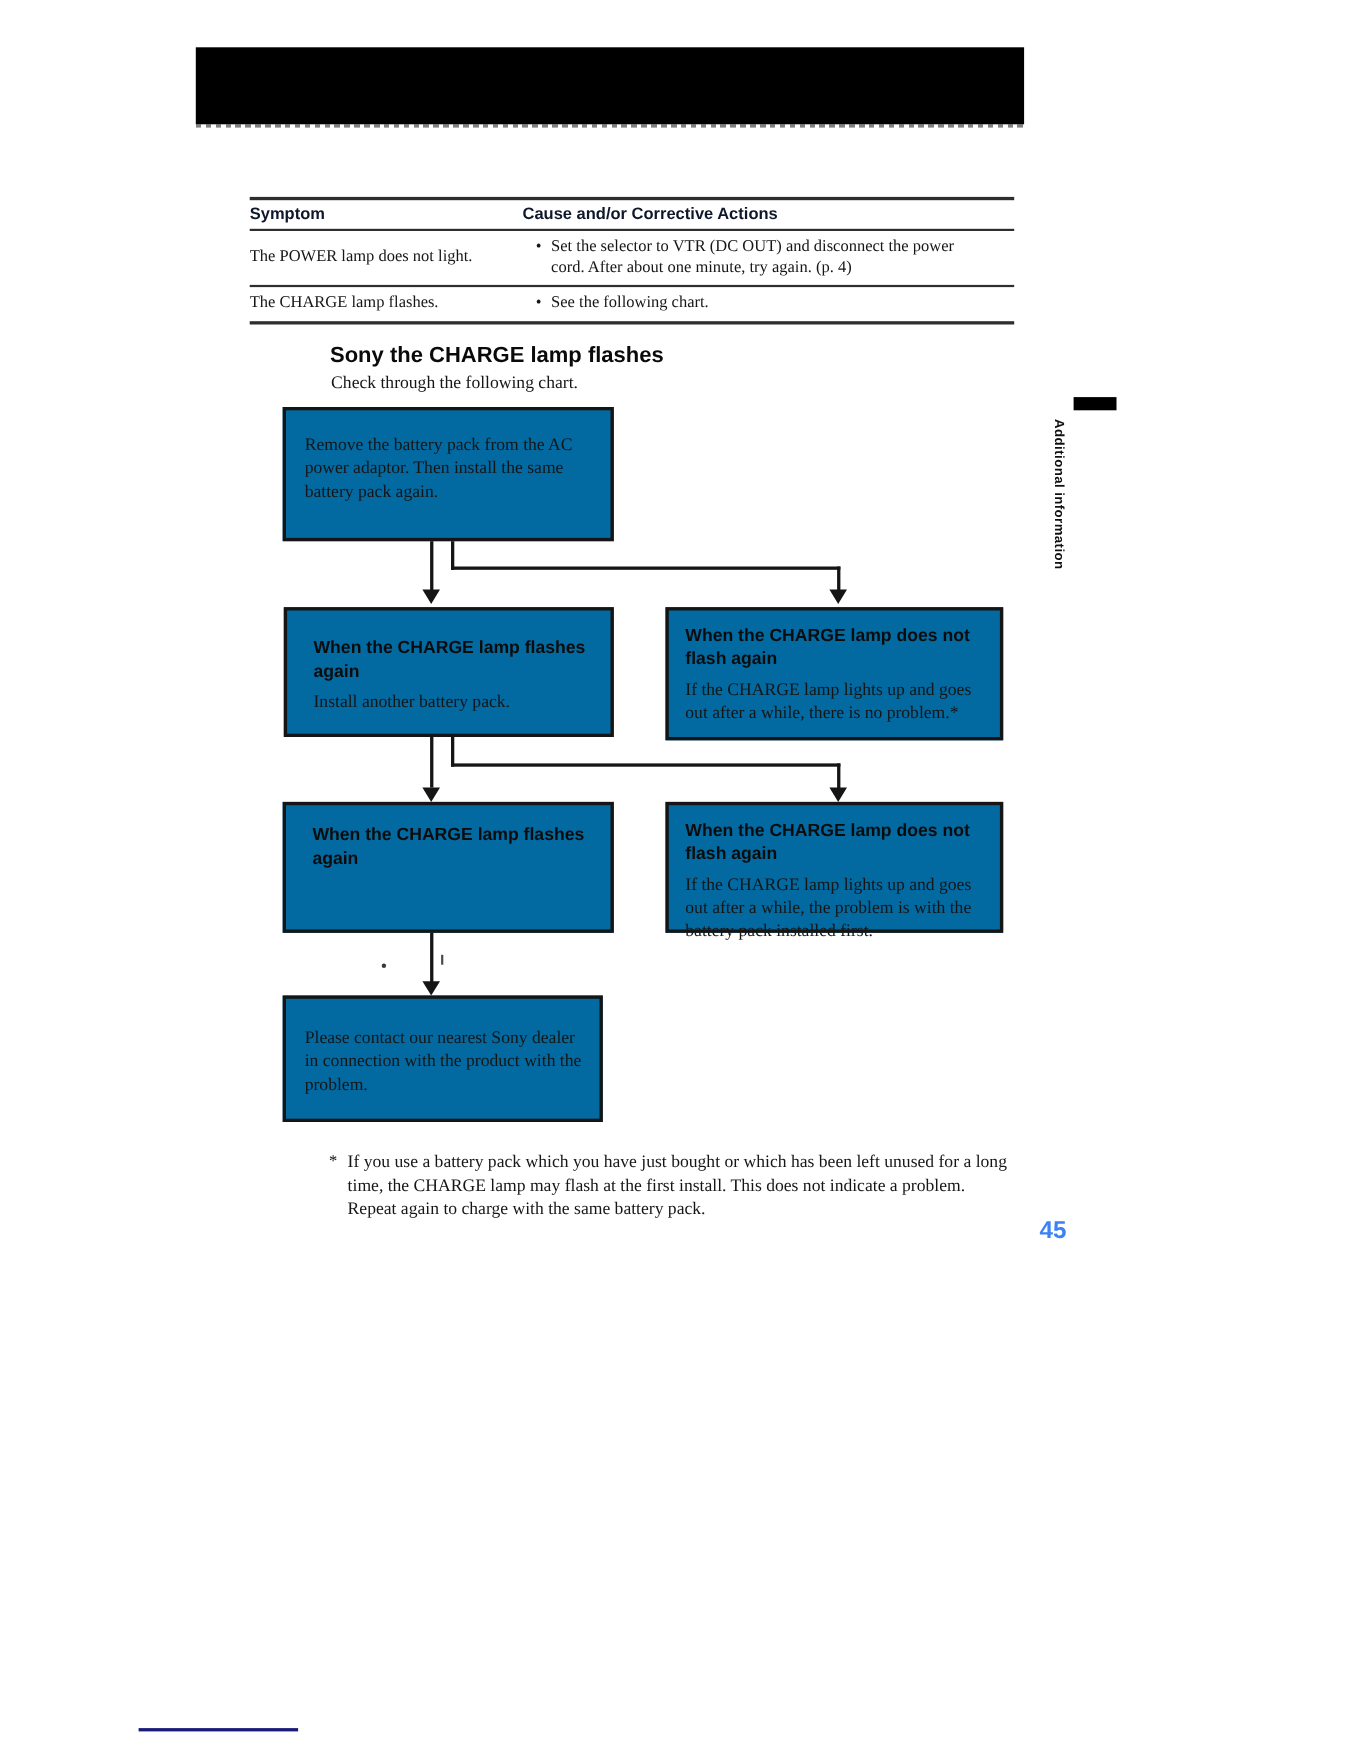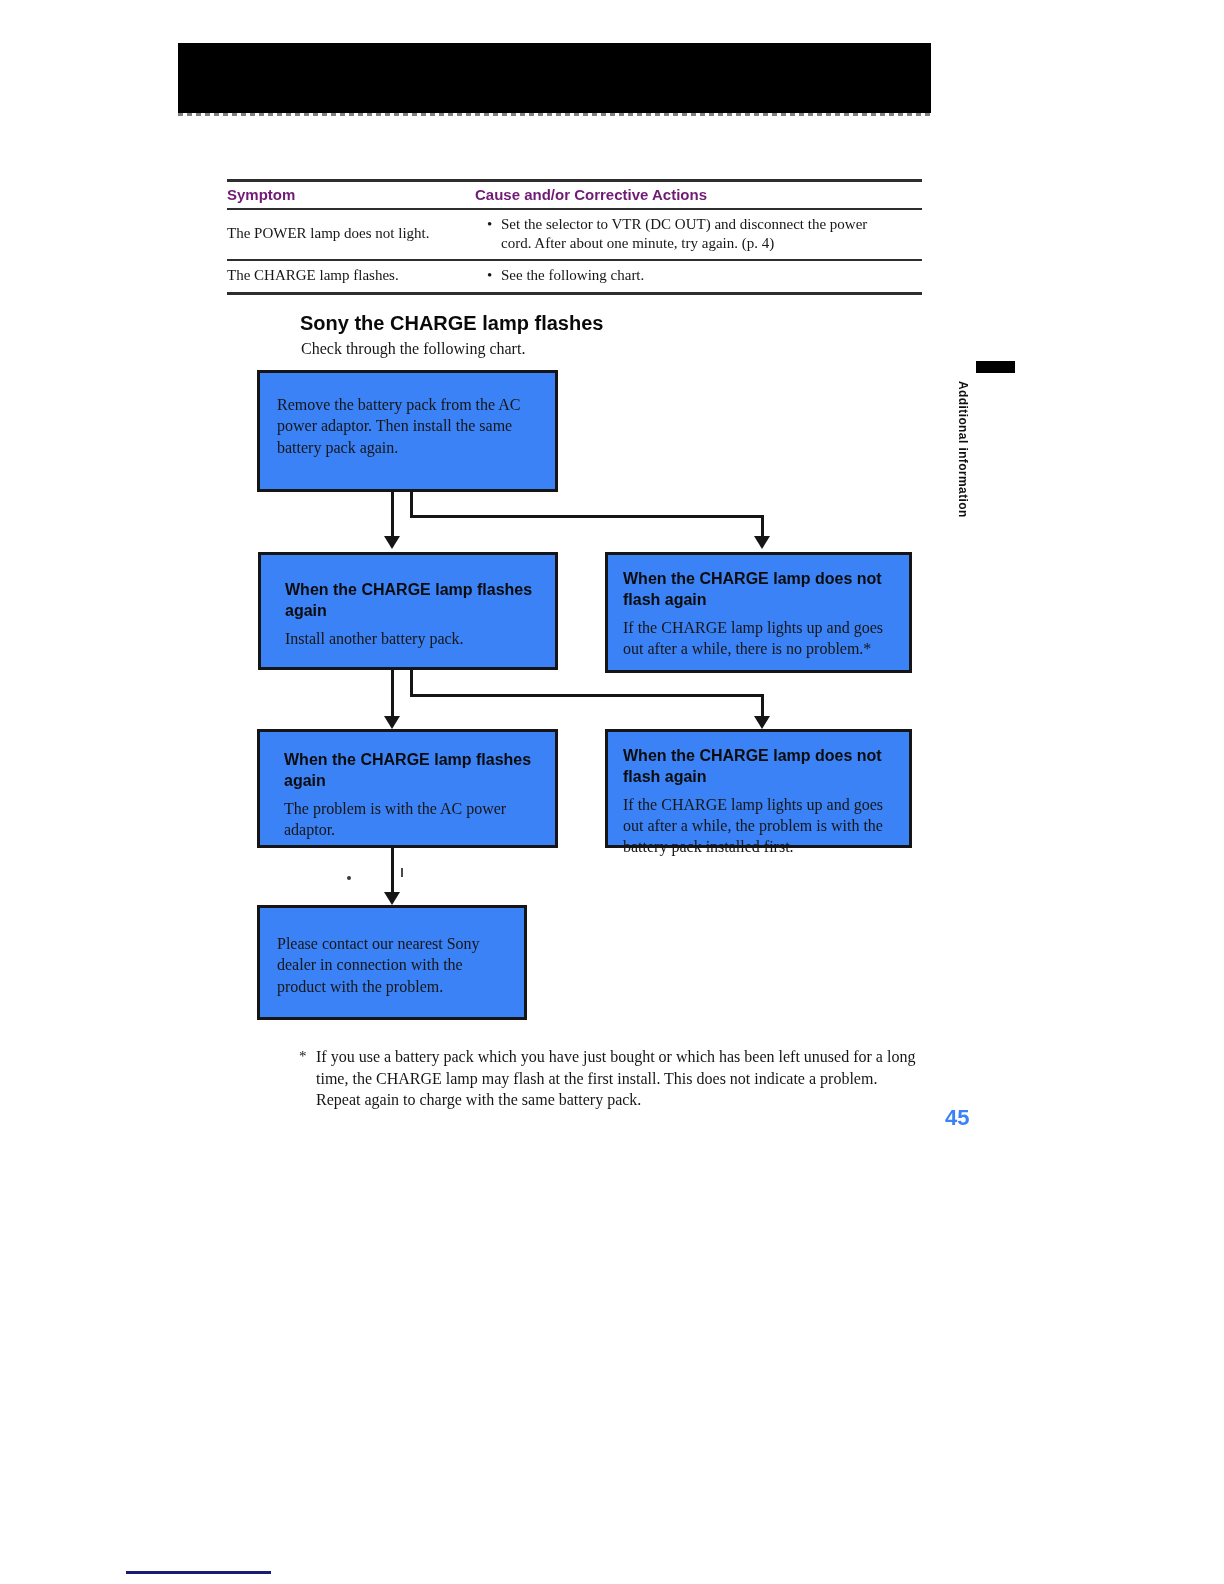--- a/index.html
+++ b/index.html
@@ -19,46 +19,46 @@
       repeating-linear-gradient(45deg, rgba(140,140,140,.30) 0 2px, rgba(235,235,235,.25) 2px 5px),
       repeating-linear-gradient(-38deg, rgba(150,150,150,.28) 0 3px, rgba(245,245,245,.22) 3px 7px),
       #d7d7d7;
   }
 
   
   .tbl { position:absolute; left:227px; top:179px; width:695px;
     border-top:3px solid #2e2e2e; border-bottom:3px solid #2e2e2e; }
   .t-head { display:flex; align-items:flex-start; padding:4px 0 5px;
     border-bottom:2px solid #2e2e2e;
-    font-family:"Liberation Sans", sans-serif; font-weight:bold; font-size:15px; color:#701a75; }
+    font-family:"Liberation Sans", sans-serif; font-weight:bold; font-size:15px; color:#0f172a; }
   .t-c1 { width:245px; flex:none; }
   .t-c2 { flex:1; padding-left:3px; }
   .t-row { display:flex; align-items:center; font-size:15px; line-height:1.24; padding:5px 0 7px; }
   .t-row.mid { border-bottom:2px solid #2e2e2e; }
   .symptom { width:245px; flex:none; padding-right:16px; box-sizing:border-box; }
   .cause { flex:1; display:flex; padding-left:15px; }
   .blt { width:14px; flex:none; }
   .cause-text { max-width:385px; }
 
   .sub-title { position:absolute; left:300px; top:312px;
     font-family:"Liberation Sans", sans-serif; font-weight:bold; font-size:20px; color:#0a0a0a; }
   .sub-cap { position:absolute; left:301px; top:340px; font-size:16px; }
 
   
-  .fbox { position:absolute; box-sizing:border-box; border:3px solid #151515; background:#3b82f6;
+  .fbox { position:absolute; box-sizing:border-box; border:3px solid #151515; background:#0369a1;
     font-size:16px; line-height:1.34; }
   .fbox .t { font-family:"Liberation Sans", sans-serif; font-weight:bold; font-size:16px;
     line-height:1.3; color:#0c0c0c; margin:0 0 6px 0; }
   .fbox .b { margin:0; }
   #box1 { left:257px; top:370px; width:301px; height:122px; padding:21px 8px 0 17px; }
   #b2l  { left:258px; top:552px; width:300px; height:118px; padding:25px 8px 0 24px; }
   #b2r  { left:605px; top:552px; width:307px; height:121px; padding:14px 8px 0 15px; }
   #b3l  { left:257px; top:729px; width:301px; height:119px; padding:18px 8px 0 24px; }
   #b3r  { left:605px; top:729px; width:307px; height:119px; padding:14px 8px 0 15px; }
-  #box4 { left:257px; top:905px; width:270px; height:115px; padding:25px 10px 0 17px; }
+  #box4 { left:257px; top:905px; width:291px; height:115px; padding:25px 10px 0 17px; }
 
   .vline,.hline { position:absolute; background:#151515; }
   .arrow { position:absolute; width:0; height:0;
     border-left:8px solid transparent; border-right:8px solid transparent; border-top:13px solid #151515; }
 
   #v1a { left:391px; top:492px; width:3px; height:45px; }
   #v1b { left:410px; top:492px; width:3px; height:26px; }
   #h1  { left:410px; top:515px; width:354px; height:3px; }
   #v1c { left:761px; top:515px; width:3px; height:22px; }
   #a1  { left:384px; top:536px; }
@@ -132,21 +132,20 @@
     <p class="b">Install another battery pack.</p>
   </div>
 
   <div class="fbox" id="b2r">
     <p class="t">When the CHARGE lamp does not flash again</p>
     <p class="b">If the CHARGE lamp lights up and goes out after a while, there is no problem.*</p>
   </div>
 
   <div class="fbox" id="b3l">
     <p class="t">When the CHARGE lamp flashes again</p>
-    <p class="b">The problem is with the AC power adaptor.</p>
   </div>
 
   <div class="fbox" id="b3r">
     <p class="t">When the CHARGE lamp does not flash again</p>
     <p class="b">If the CHARGE lamp lights up and goes out after a while, the problem is with the battery pack installed first.</p>
   </div>
 
   <div class="fbox" id="box4">
     <p class="b">Please contact our nearest Sony dealer in connection with the product with the problem.</p>
   </div>

